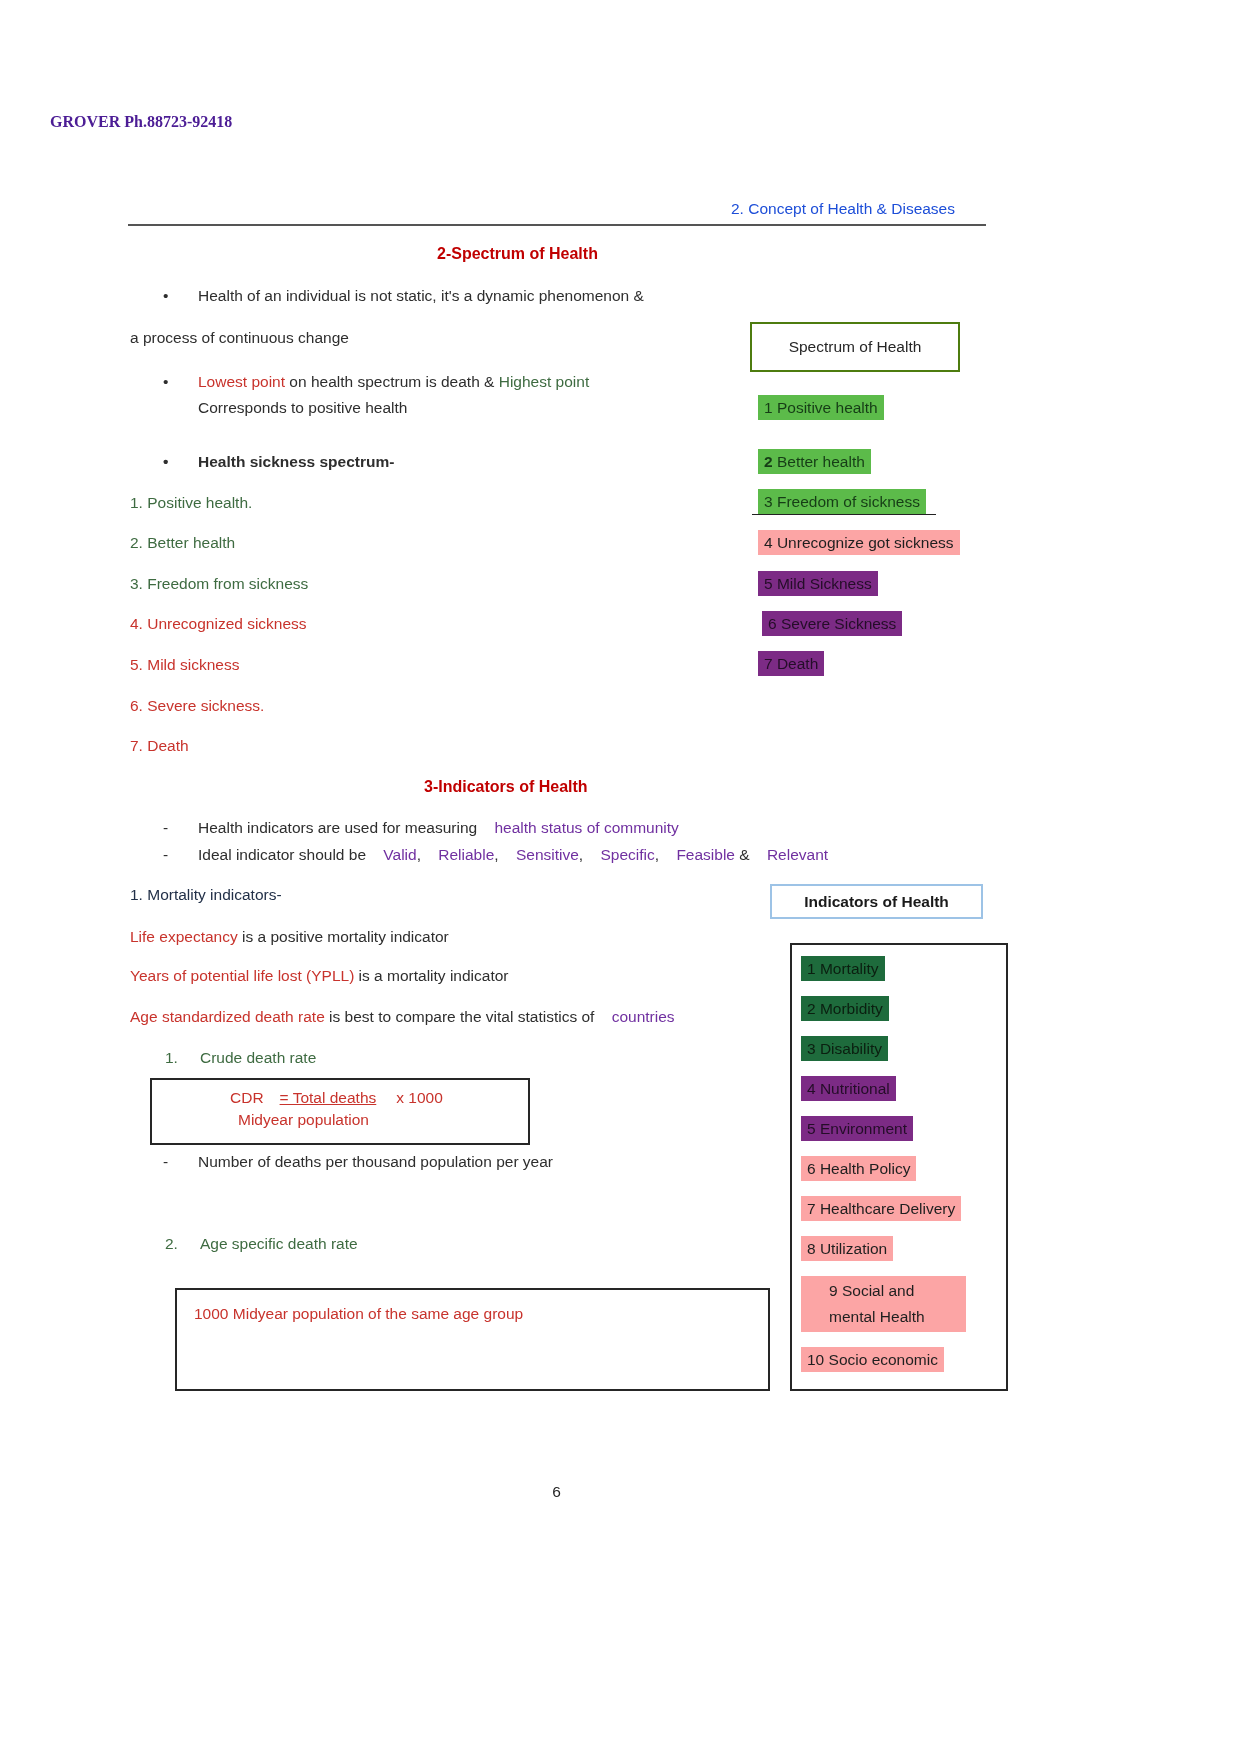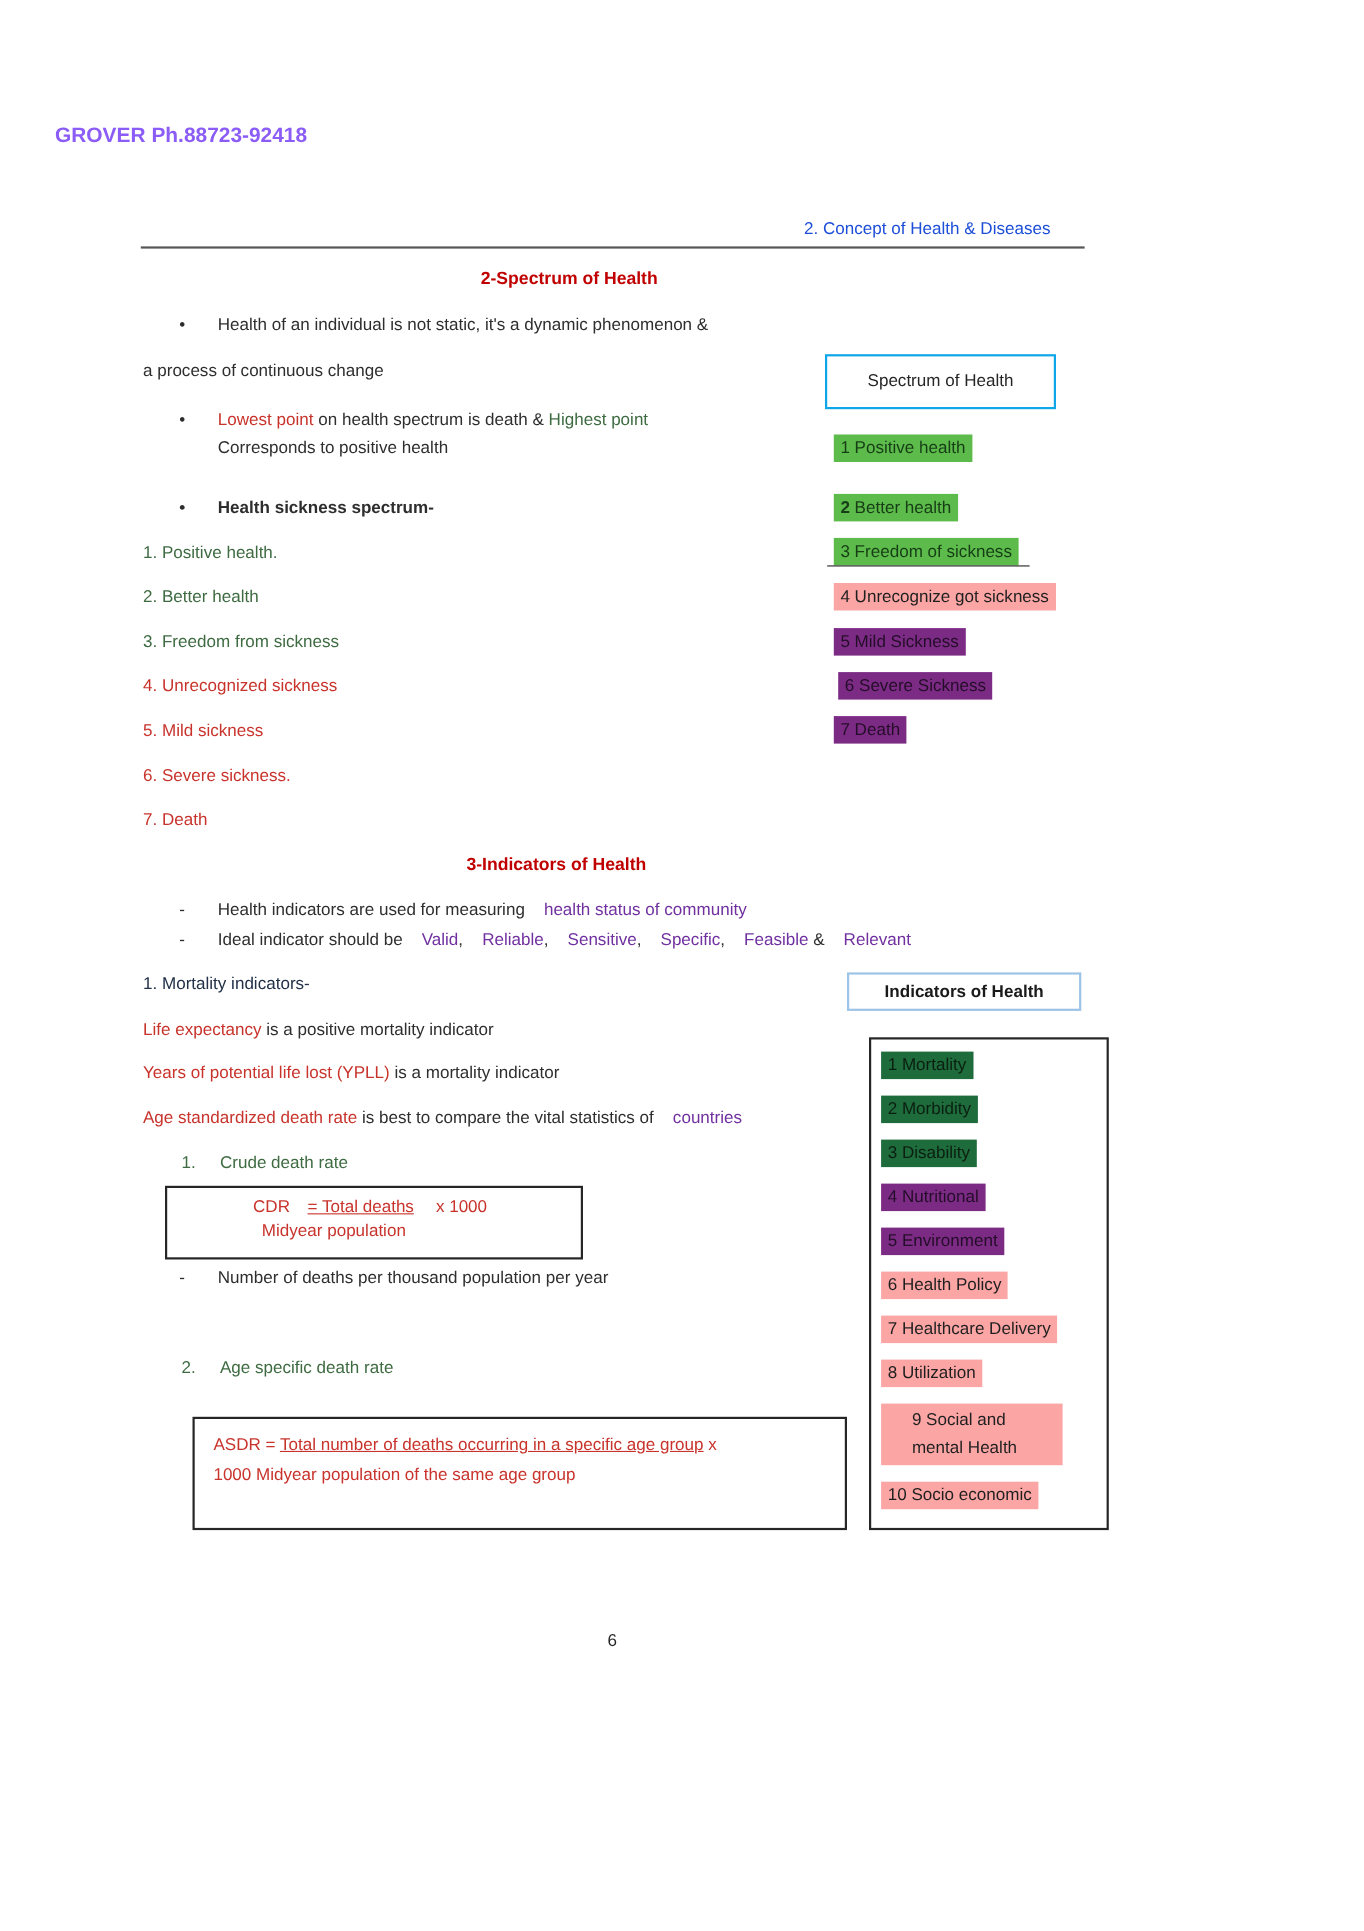--- a/index.html
+++ b/index.html
@@ -40,35 +40,35 @@
     position:absolute; left:0; right:0; bottom:3px; text-align:center;
     color:#fff; font-size:6.5px; letter-spacing:1.5px; font-weight:bold;
   }
   .ind-item { margin-bottom:15px; }
 </style>
 </head>
 <body>
 
 <div class="page">
 
-  <div class="abs bold" style="left:50px; top:113px; font-size:19px; color:#8b5cf6;">GROVER Ph.88723-92418</div>
+  <div class="abs bold" style="left:50px; top:113px; font-size:16px; color:#4c1d95;font-family:Liberation Serif, serif;">GROVER Ph.88723-92418</div>
 
 
   <div class="abs" style="right:285px; top:200px; color:#1d4ed8;">2. Concept of Health &amp; Diseases</div>
   <div class="abs" style="left:128px; top:224px; width:858px; height:2px; background:#555;"></div>
 
   <div class="abs red-h" style="left:437px; top:245px; font-size:16px;">2-Spectrum of Health</div>
 
   <div class="abs bullet-row" style="left:163px; top:287px; width:640px;">
     <span class="glyph">•</span>
     <span>Health of an individual is not static, it's a dynamic phenomenon &amp;</span>
   </div>
   <div class="abs" style="left:130px; top:329px;">a process of continuous change</div>
 
-  <div class="abs" style="left:750px; top:322px; width:210px; height:50px; border:2px solid #0ea5e9; display:flex; align-items:center; justify-content:center; color:#262626;">Spectrum of Health</div>
+  <div class="abs" style="left:750px; top:322px; width:210px; height:50px; border:2px solid #4d7c0f; display:flex; align-items:center; justify-content:center; color:#262626;">Spectrum of Health</div>
 
   <div class="abs bullet-row" style="left:163px; top:373px; width:620px;">
     <span class="glyph">•</span>
     <span><span class="red">Lowest point</span><span> on health spectrum is death &amp; </span><span class="green">Highest point</span></span>
   </div>
   <div class="abs" style="left:198px; top:399px;">Corresponds to positive health</div>
 
   <div class="abs" style="left:758px; top:395px;"><span class="hl hl-green">1 Positive health</span></div>
   <div class="abs" style="left:758px; top:449px;"><span class="hl hl-green"><span class="bold">2</span><span> Better health</span></span></div>
   <div class="abs" style="left:758px; top:489px;"><span class="hl hl-green">3 Freedom of sickness</span></div>
@@ -134,19 +134,18 @@
   </div>
 
   <div class="abs bullet-row" style="left:163px; top:1153px; width:600px;">
     <span class="glyph">-</span>
     <span>Number of deaths per thousand population per year</span>
   </div>
 
   <div class="abs green" style="left:165px; top:1235px;"><span>2.</span><span style="display:inline-block; width:22px;"></span><span>Age specific death rate</span></div>
 
   <div class="abs box red" style="left:175px; top:1288px; width:595px; height:103px; padding:10px 14px 0 17px; line-height:27px;">
-    <div><span>ASDR = </span><span class="underlined">Total number of deaths occurring in a specific age group</span><span> x</span></div>
     <div>1000 Midyear population of the same age group</div>
   </div>
 
   <div class="abs" style="left:128px; top:1483px; width:857px; text-align:center; color:#262626;">6</div>
 
 </div>
 
 </body></html>

